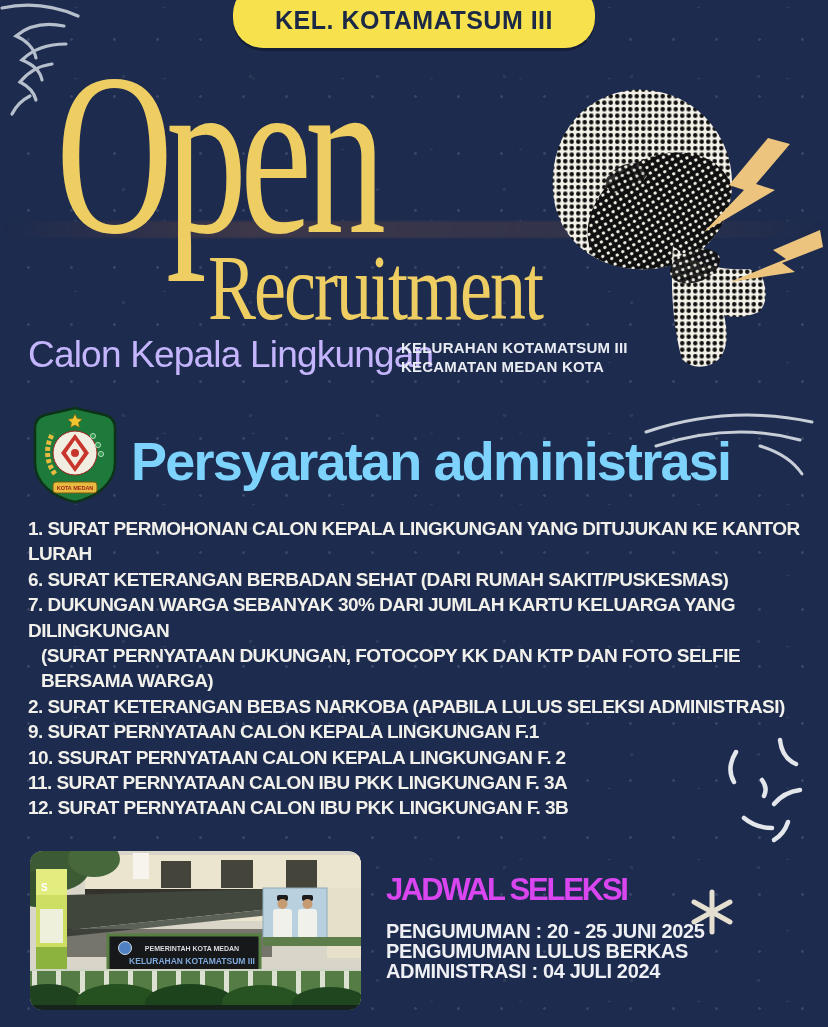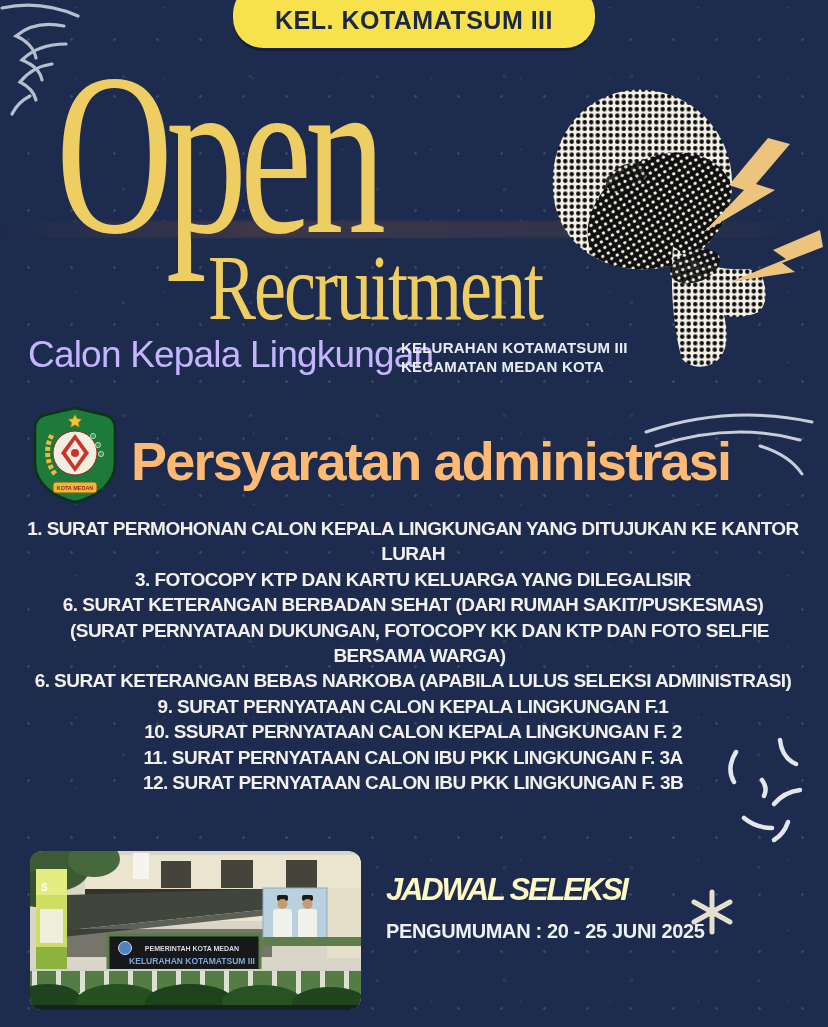--- a/index.html
+++ b/index.html
@@ -21,29 +21,29 @@
   .title-open{position:absolute;left:56px;top:40px;line-height:1;
     font-family:"Liberation Serif",serif;font-size:162px;color:#eecd62;
     transform:scale(1,1.42);transform-origin:0 0;letter-spacing:-7px;}
   .title-recruitment{position:absolute;left:208px;top:241px;line-height:1;
     font-family:"Liberation Serif",serif;font-size:72px;color:#eecd62;
     transform:scale(1,1.30);transform-origin:0 0;letter-spacing:-2px;}
   .subtitle{position:absolute;left:28px;top:334px;font-size:37px;color:#c4b5fd;letter-spacing:-0.8px;}
   .org{position:absolute;left:401px;top:338px;font-size:15px;font-weight:bold;color:#e9ecf2;
     line-height:19px;letter-spacing:.2px;}
   .heading{position:absolute;left:131px;top:430px;font-size:54px;font-weight:bold;
-    color:#fdba74;letter-spacing:-1.8px;}
+    color:#7dd3fc;letter-spacing:-1.8px;}
   .logo{position:absolute;left:33px;top:406px;}
   .megaphone{position:absolute;left:523px;top:80px;}
-  .reqs{position:absolute;left:20px;top:516px;width:786px;font-size:19px;font-weight:bold;
-    color:#f1f0ea;line-height:25.4px;letter-spacing:-0.55px;text-align:center;}
+  .reqs{position:absolute;left:28px;top:516px;width:786px;font-size:19px;font-weight:bold;
+    color:#f1f0ea;line-height:25.4px;letter-spacing:-0.55px;}
   .req-cont{padding-left:13px;}
   .photo{position:absolute;left:30px;top:851px;border-radius:12px;}
   .jadwal{position:absolute;left:386px;top:872px;font-size:31px;font-weight:bold;
-    color:#fef9c3;letter-spacing:-2.2px;font-style:italic;}
+    color:#d946ef;letter-spacing:-2.2px;}
   .schedule{position:absolute;left:386px;top:921px;width:440px;font-size:20px;font-weight:bold;
     color:#eef0f4;line-height:20.2px;letter-spacing:-0.35px;}
   .decor{position:absolute;left:0;top:0;pointer-events:none;}
   .photo-sign-text{font-family:"Liberation Sans",sans-serif;font-weight:bold;}
 </style>
 </head>
 <body>
 
 <div class="poster">
 
@@ -103,32 +103,29 @@
   </svg>
 
   <div class="heading">Persyaratan administrasi</div>
 
   <div class="reqs">
     <div class="req">
         <div>1. SURAT PERMOHONAN CALON KEPALA LINGKUNGAN YANG DITUJUKAN KE KANTOR LURAH</div>
         <div class="req-cont"></div>
       </div>
     <div class="req">
-        <div>3. FOTOCOPY KTP DAN KARTU KELUARGA YANG DILEGALISIR</div>
-        <div class="req-cont"></div>
-      </div>
-    <div class="req">
         <div>6. SURAT KETERANGAN BERBADAN SEHAT (DARI RUMAH SAKIT/PUSKESMAS)</div>
         <div class="req-cont"></div>
       </div>
     <div class="req">
+        <div>7. DUKUNGAN WARGA SEBANYAK 30% DARI JUMLAH KARTU KELUARGA YANG DILINGKUNGAN</div>
         <div class="req-cont">(SURAT PERNYATAAN DUKUNGAN, FOTOCOPY KK DAN KTP DAN FOTO SELFIE BERSAMA WARGA)</div>
       </div>
     <div class="req">
-        <div>6. SURAT KETERANGAN BEBAS NARKOBA (APABILA LULUS SELEKSI ADMINISTRASI)</div>
+        <div>2. SURAT KETERANGAN BEBAS NARKOBA (APABILA LULUS SELEKSI ADMINISTRASI)</div>
         <div class="req-cont"></div>
       </div>
     <div class="req">
         <div>9. SURAT PERNYATAAN CALON KEPALA LINGKUNGAN F.1</div>
         <div class="req-cont"></div>
       </div>
     <div class="req">
         <div>10. SSURAT PERNYATAAN CALON KEPALA LINGKUNGAN F. 2</div>
         <div class="req-cont"></div>
       </div>
@@ -199,20 +196,21 @@
       <ellipse cx="160" cy="152" rx="45" ry="19" fill="#1d431c"></ellipse>
       <ellipse cx="232" cy="151" rx="40" ry="17" fill="#275323"></ellipse>
       <ellipse cx="300" cy="152" rx="38" ry="16" fill="#1f461e"></ellipse>
       <rect x="0" y="154" width="331" height="5" fill="#15231a"></rect>
     </g>
   </svg>
 
   <div class="jadwal">JADWAL SELEKSI</div>
   <div class="schedule">
     <div>PENGUMUMAN : 20 - 25 JUNI 2025</div>
+    <div>PENGUMUMAN LULUS BERKAS ADMINISTRASI : 04 JULI 2024</div>
   </div>
 
   <svg class="decor" width="828" height="1027" viewBox="0 0 828 1027">
     <g stroke="#dde4ec" stroke-width="3.2" stroke-linecap="round" fill="none" opacity=".8">
       <path d="M2,8 C30,2 55,6 78,16"></path>
       <path d="M64,26 C44,22 28,26 16,36 C26,40 34,48 36,58"></path>
       <path d="M66,44 C46,44 32,50 22,60 C32,64 40,70 42,80"></path>
       <path d="M52,64 C38,66 28,72 20,82 C28,86 34,92 36,100"></path>
       <path d="M30,96 C22,100 16,106 12,114"></path>
     </g>

